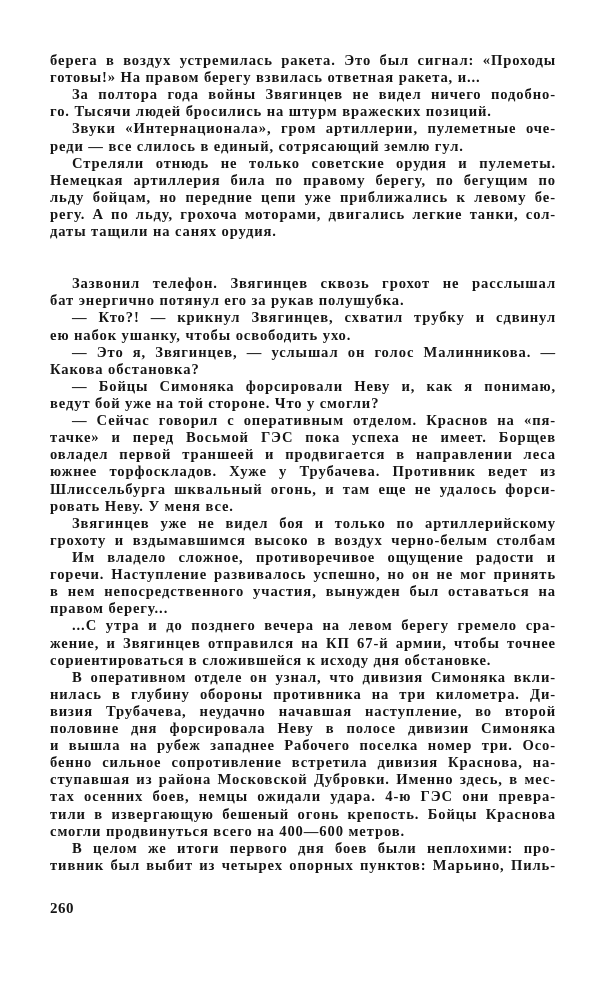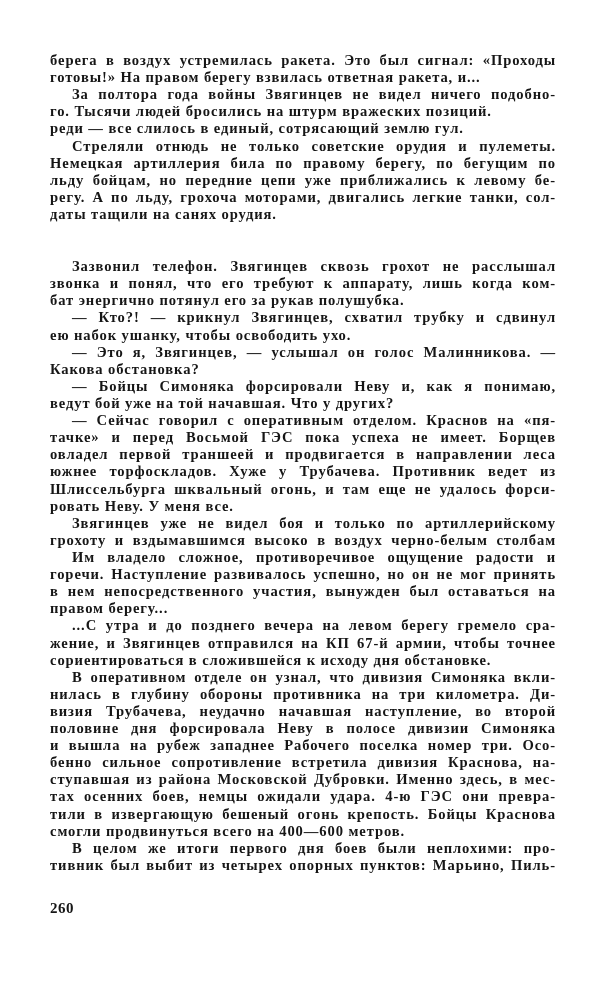--- a/index.html
+++ b/index.html
@@ -25,38 +25,38 @@
 </style>
 </head>
 <body>
 
 <div class="page">
   <div id="sec0">
       <span class="line">берега в воздух устремилась ракета. Это был сигнал: «Проходы</span>
       <span class="line last">готовы!» На правом берегу взвилась ответная ракета, и...</span>
       <span class="line indent">За полтора года войны Звягинцев не видел ничего подобно-</span>
       <span class="line last">го. Тысячи людей бросились на штурм вражеских позиций.</span>
+      <span class="line indent">Звуки «Интернационала», гром артиллерии, пулеметные оче-</span>
       <span class="line last">реди — все слилось в единый, сотрясающий землю гул.</span>
       <span class="line indent">Стреляли отнюдь не только советские орудия и пулеметы.</span>
       <span class="line">Немецкая артиллерия била по правому берегу, по бегущим по</span>
       <span class="line">льду бойцам, но передние цепи уже приближались к левому бе-</span>
       <span class="line">регу. А по льду, грохоча моторами, двигались легкие танки, сол-</span>
       <span class="line last">даты тащили на санях орудия.</span>
     </div>
   <div class="gap"></div>
   <div id="sec1">
       <span class="line indent">Зазвонил телефон. Звягинцев сквозь грохот не расслышал</span>
-      <span class="line">звонка и понял, что его требуют к аппарату, лишь когда ком-</span>
       <span class="line last">бат энергично потянул его за рукав полушубка.</span>
       <span class="line indent">— Кто?! — крикнул Звягинцев, схватил трубку и сдвинул</span>
       <span class="line last">ею набок ушанку, чтобы освободить ухо.</span>
       <span class="line indent">— Это я, Звягинцев, — услышал он голос Малинникова. —</span>
       <span class="line last">Какова обстановка?</span>
       <span class="line indent">— Бойцы Симоняка форсировали Неву и, как я понимаю,</span>
-      <span class="line last">ведут бой уже на той начавшая. Что у других?</span>
+      <span class="line last">ведут бой уже на той стороне. Что у смогли?</span>
       <span class="line indent">— Сейчас говорил с оперативным отделом. Краснов на «пя-</span>
       <span class="line">тачке» и перед Восьмой ГЭС пока успеха не имеет. Борщев</span>
       <span class="line">овладел первой траншеей и продвигается в направлении леса</span>
       <span class="line">южнее торфоскладов. Хуже у Трубачева. Противник ведет из</span>
       <span class="line">Шлиссельбурга шквальный огонь, и там еще не удалось форси-</span>
       <span class="line last">ровать Неву. У меня все.</span>
       <span class="line indent">Звягинцев уже не видел боя и только по артиллерийскому</span>
       <span class="line">грохоту и вздымавшимся высоко в воздух черно-белым столбам</span>
       <span class="line indent">Им владело сложное, противоречивое ощущение радости и</span>
       <span class="line">горечи. Наступление развивалось успешно, но он не мог принять</span>

